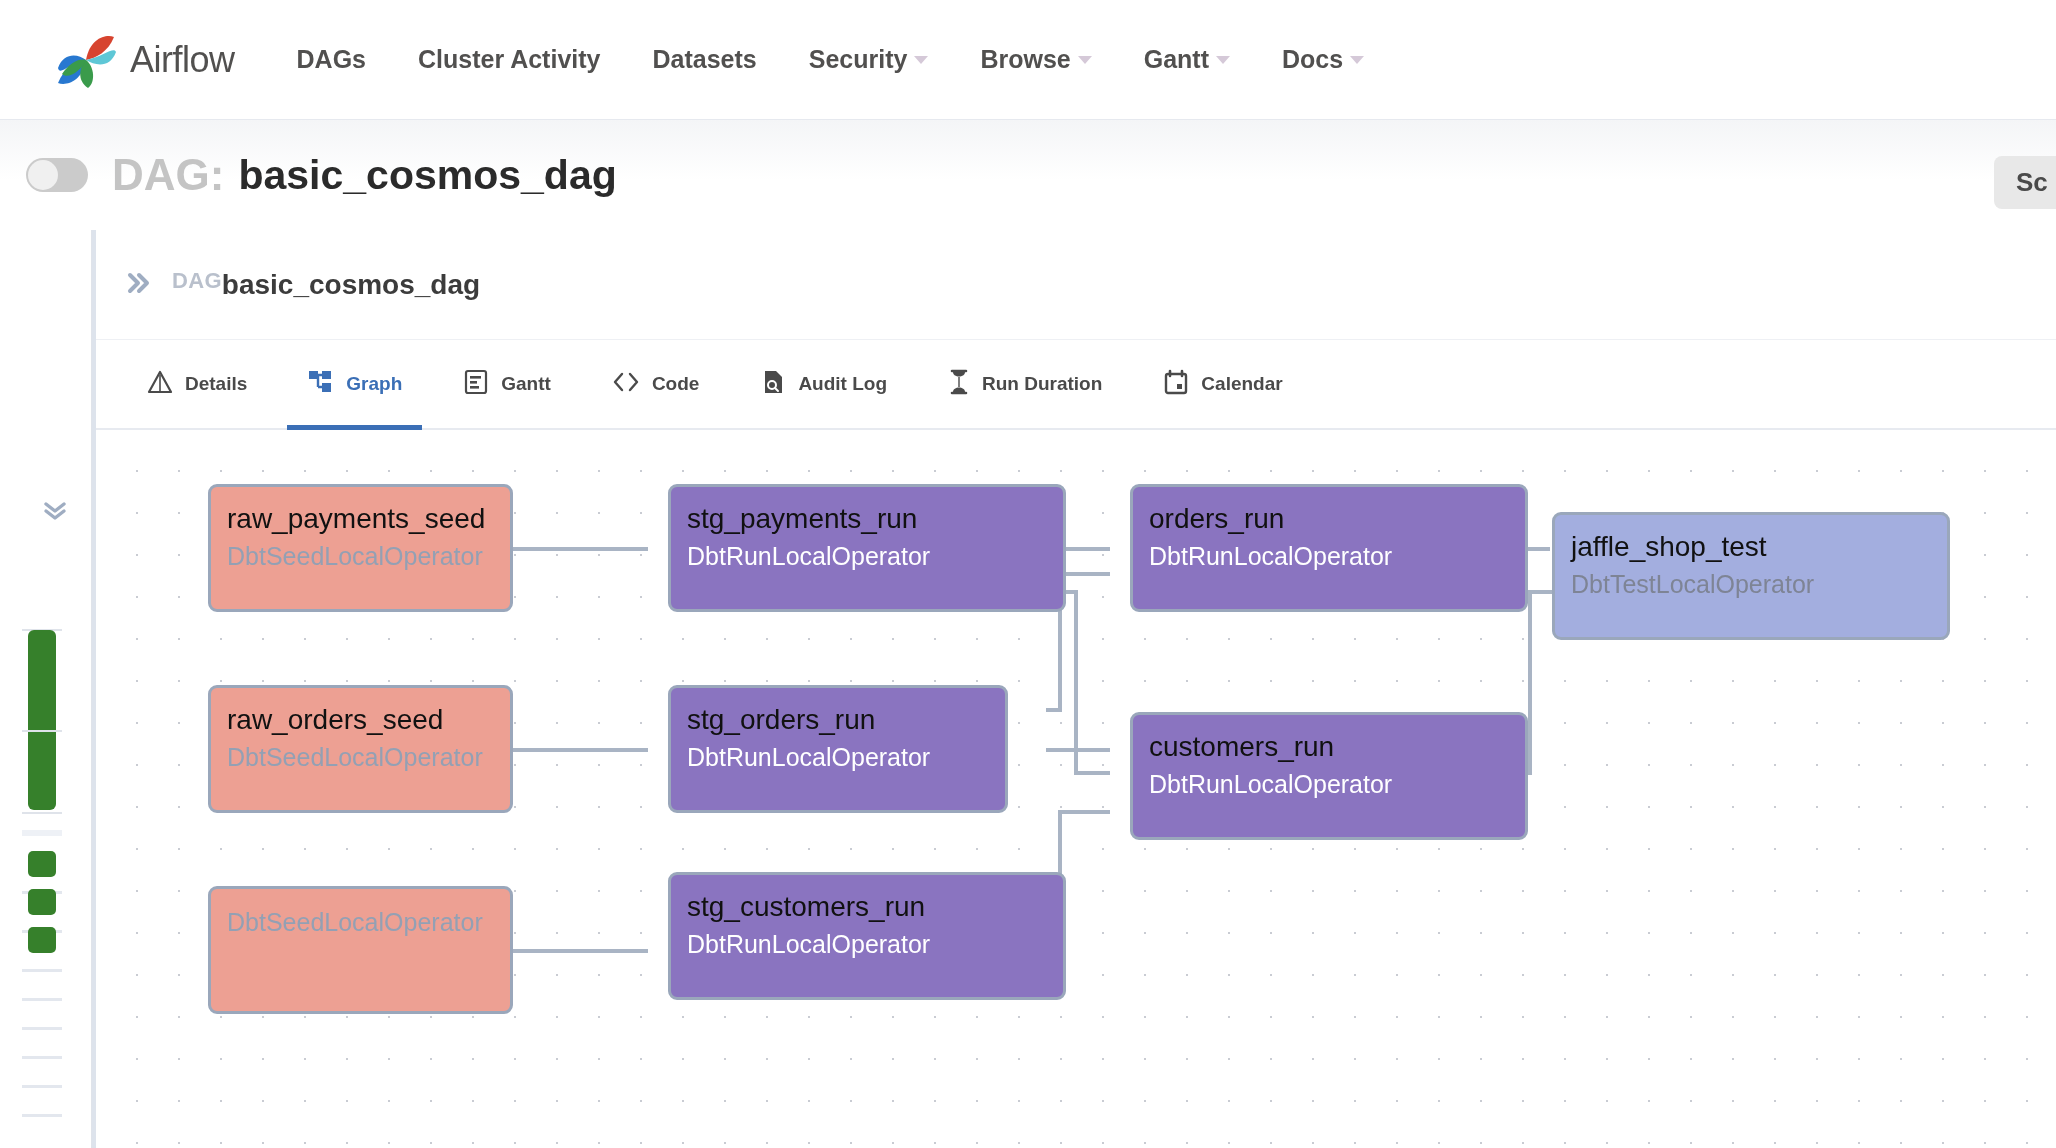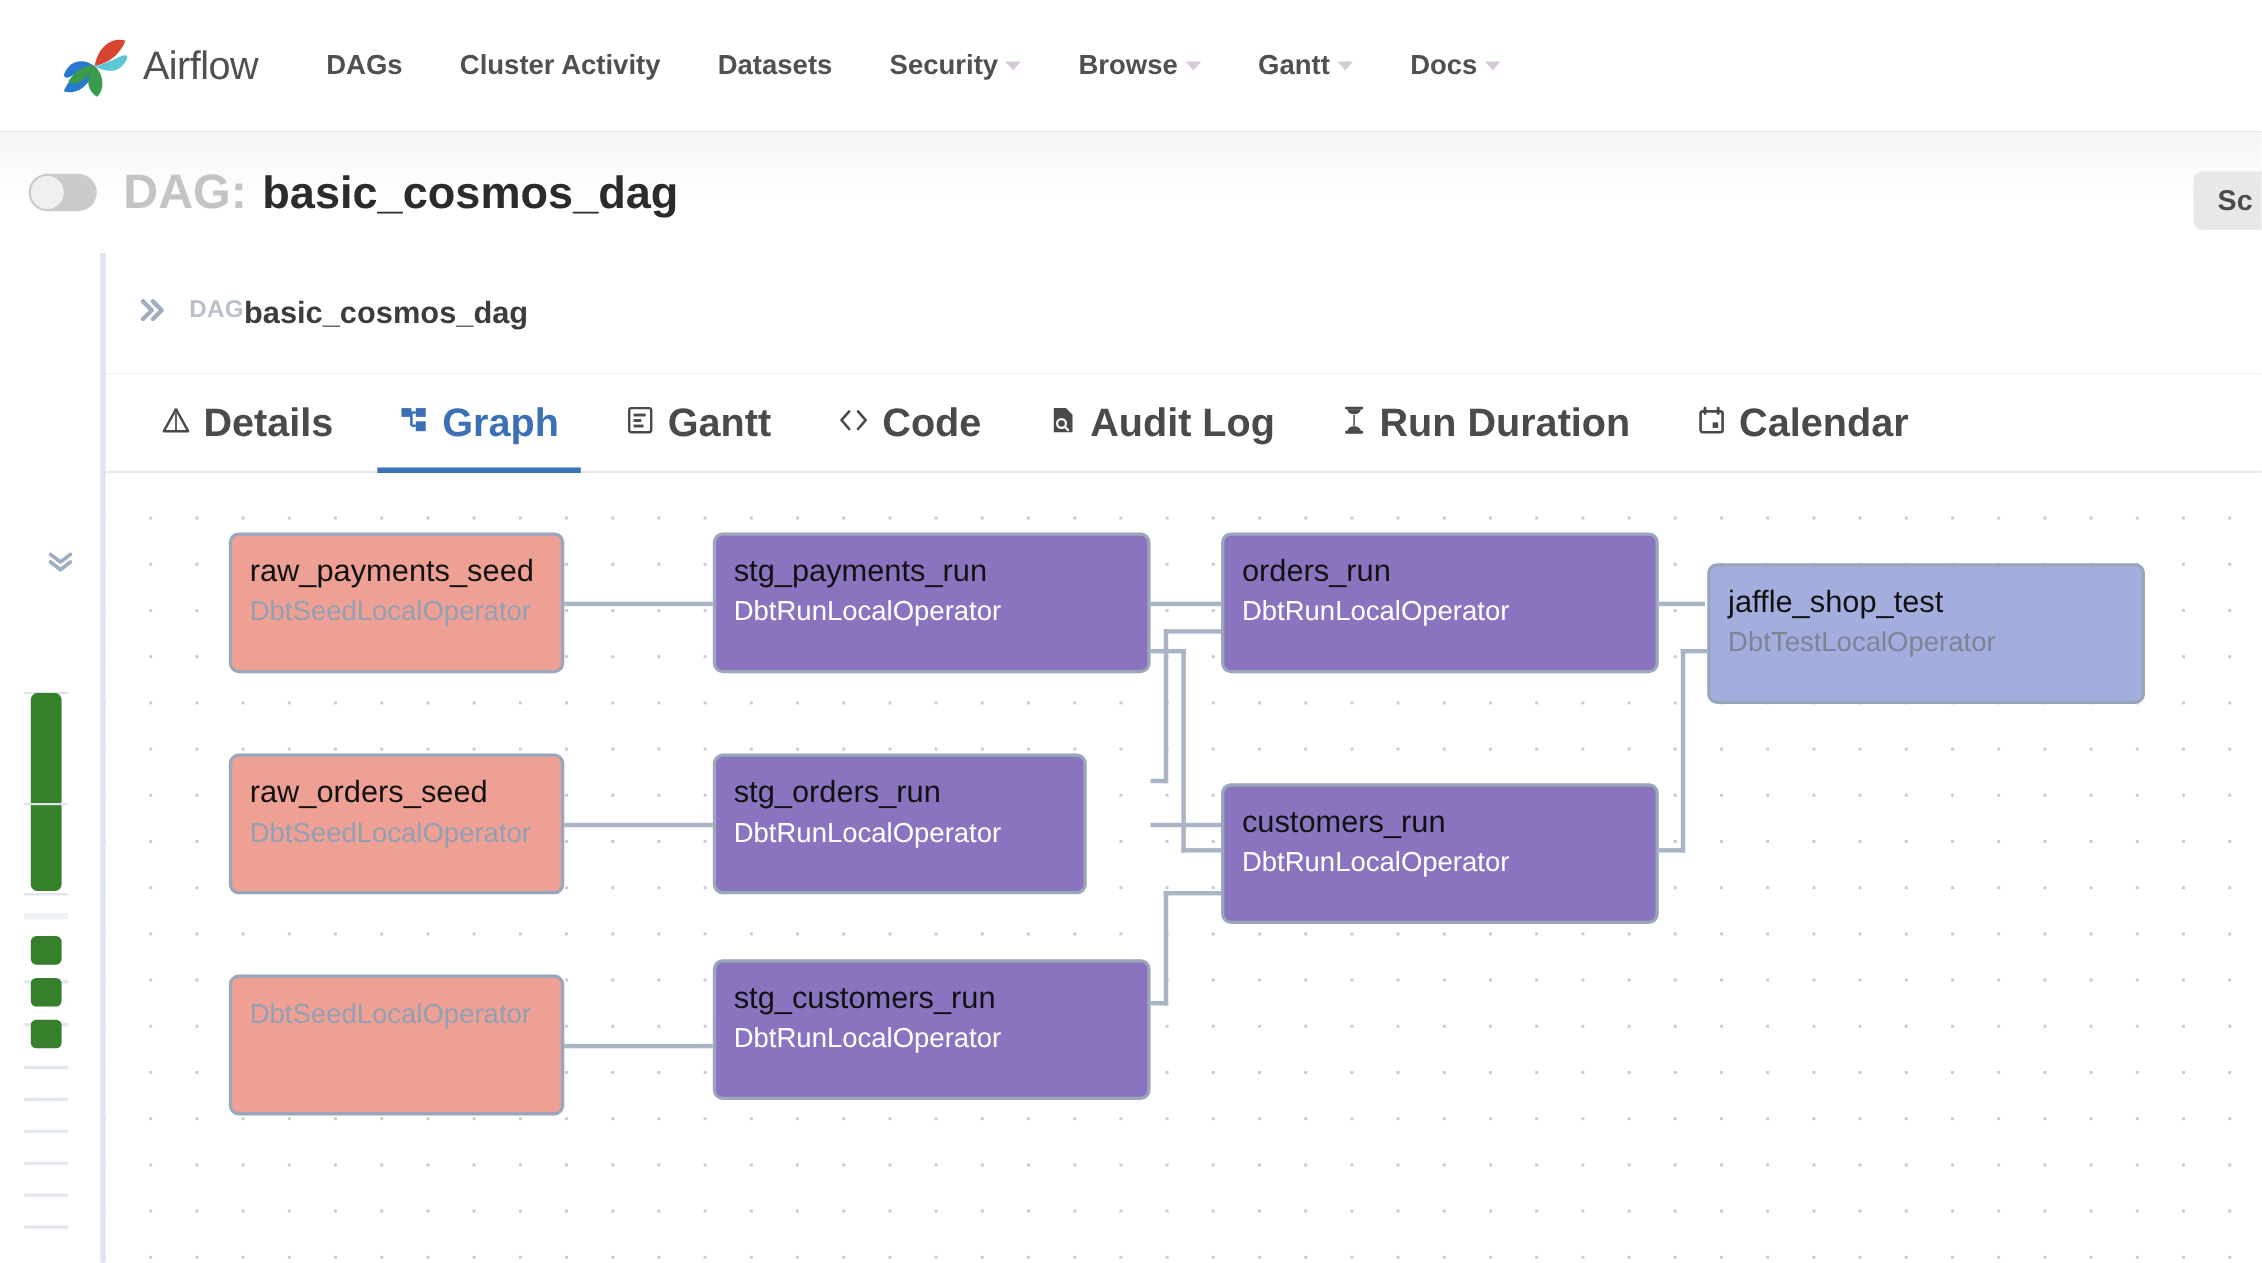--- a/index.html
+++ b/index.html
@@ -110,21 +110,21 @@
   .bc-text { display: flex; flex-direction: row; justify-content: center; }
   .bc-kind { font-size: 22px; font-weight: bold; color: #b9c0cc; line-height: 1.25; letter-spacing: .3px; }
   .bc-name { font-size: 28px; font-weight: bold; color: #3c3c3c; line-height: 1.25; }
 
   .tabs {
     height: 90px; display: flex; align-items: center; padding-left: 30px;
     border-bottom: 2px solid #e7eaf0; position: relative;
   }
   .tab {
     display: flex; align-items: center; gap: 11px;
-    font-size: 36px; font-weight: bold; color: #4a4a4a;
+    font-size: 19px; font-weight: bold; color: #4a4a4a;
     height: 100%; padding: 0 20px; margin-right: 20px;
     cursor: pointer; position: relative;
   }
   .tab.active { color: #3b6fb6; }
   .tab.active::after {
     content: ""; position: absolute; left: 0; right: 0; bottom: -2px;
     height: 5px; background: #3b6fb6;
   }
 
   
@@ -137,21 +137,21 @@
     overflow: hidden;
   }
   .node {
     position: absolute; border: 3px solid #9aa7bb; border-radius: 9px;
     padding: 14px 16px 0 16px; cursor: pointer;
   }
   .node .nm { font-size: 28px; color: #111; line-height: 1.28; }
   .node .op { font-size: 25px; line-height: 1.3; margin-top: 3px; }
   .node.seed { background: #eda093; }
   .node.seed .op { color: #93a0b4; }
-  .node.run  { background: #8a74c0; }
+  .node.run  { background: #8a74c0; margin-left: 20px; }
   .node.run .op { color: #ffffff; }
   .node.test { background: #a3aedf; }
   .node.test .op { color: #7e8495; }
 
   .edge { position: absolute; background: #a9b4c4; }
 </style>
 </head>
 <body>
 
 <div class="navbar">

